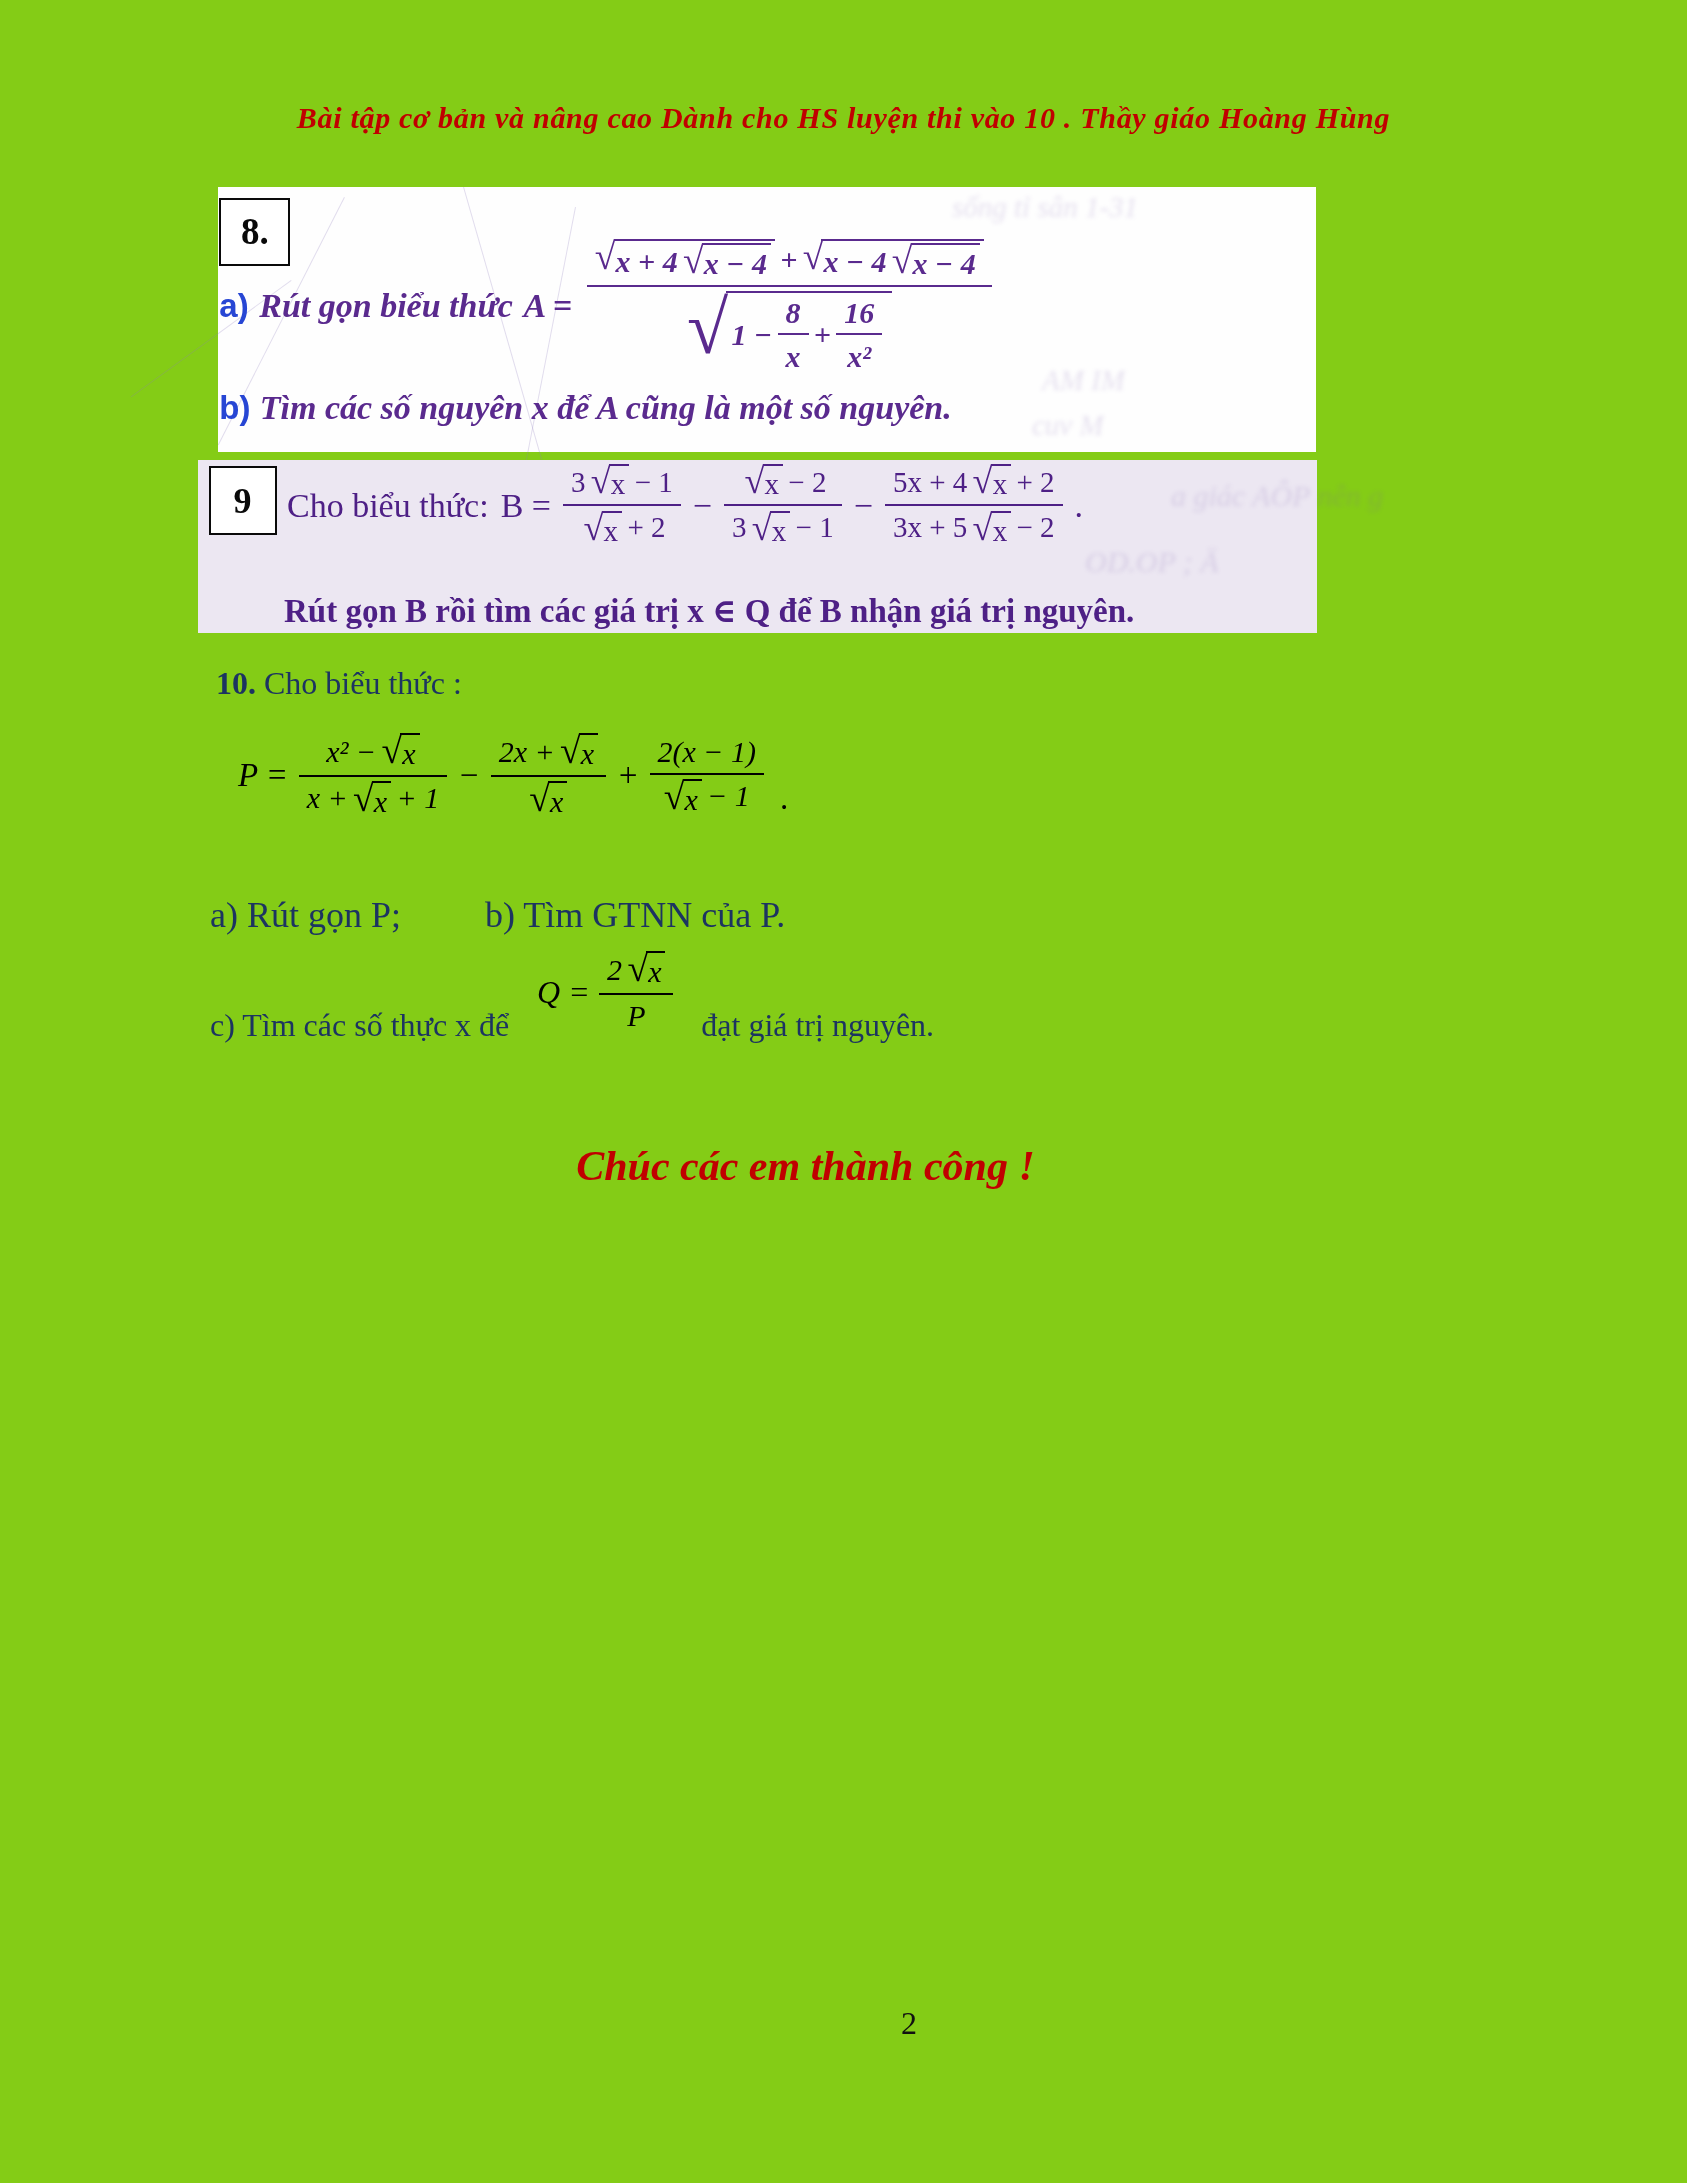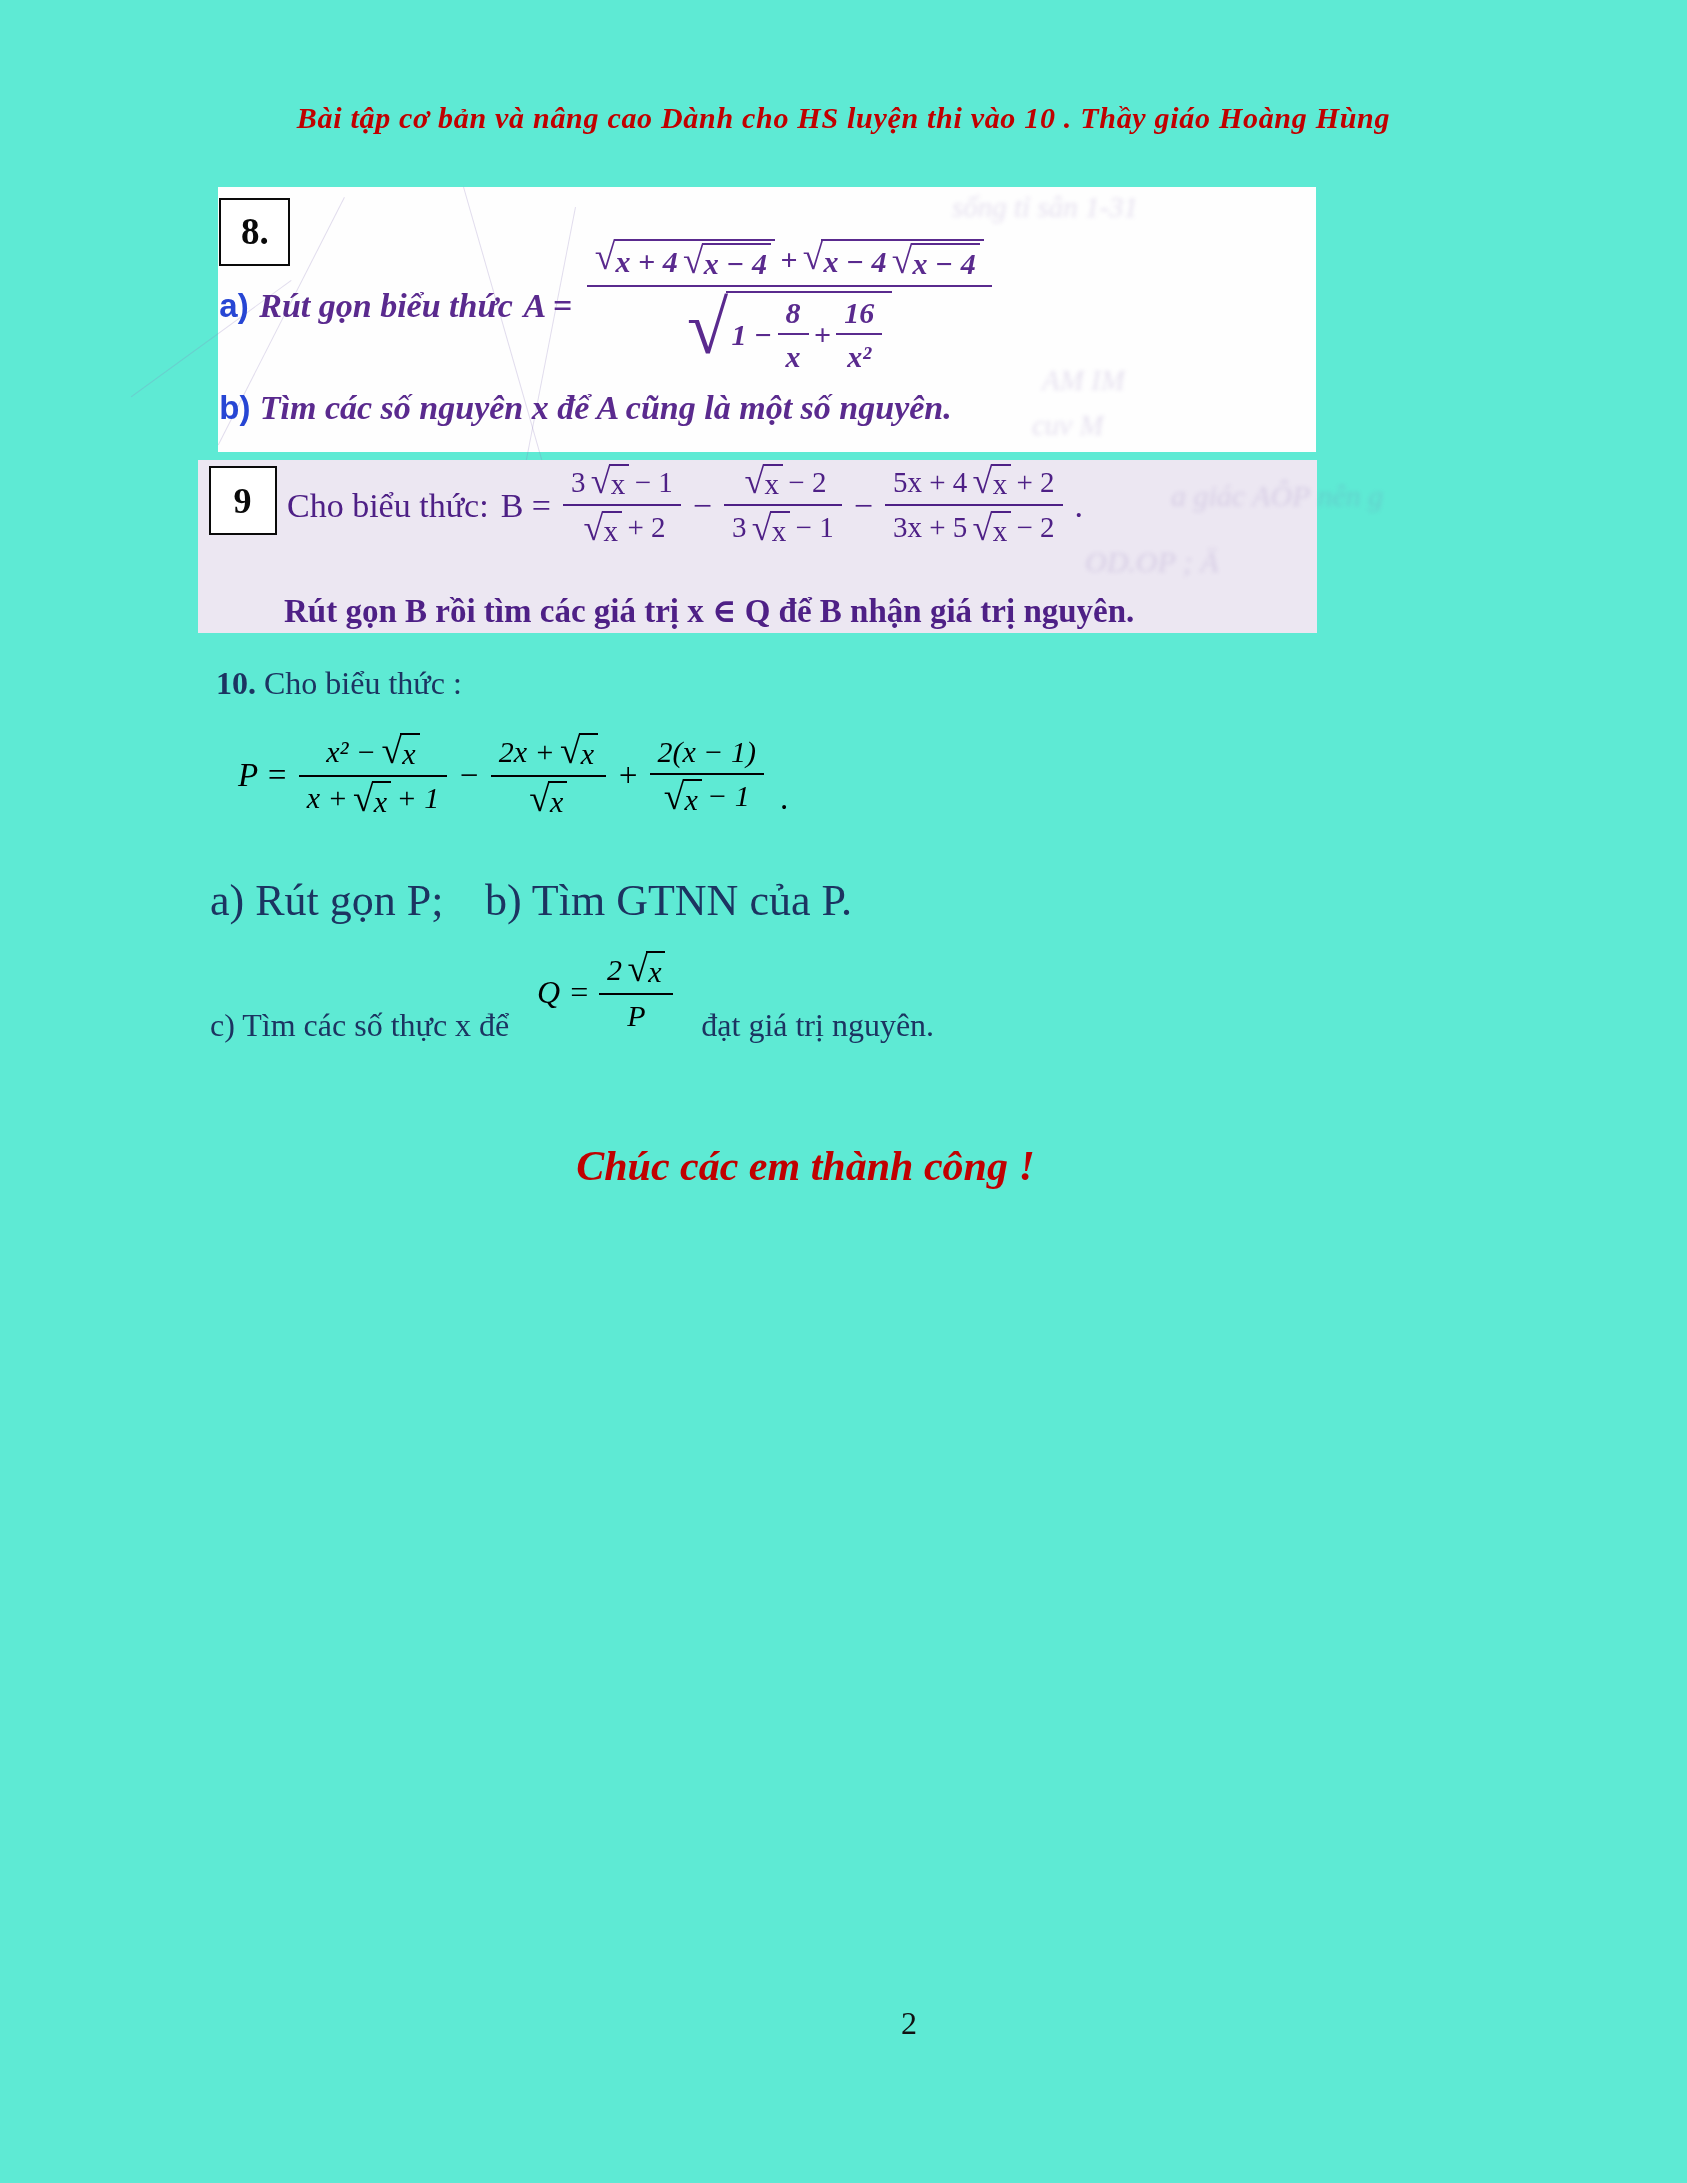--- a/index.html
+++ b/index.html
@@ -1,17 +1,17 @@
 <!DOCTYPE html>
 <html style="font-size:10.6px"><head>
 <meta charset="utf-8">
 <style>
   html,body{margin:0;padding:0;background:#ffffff;}
   .page{
-    position:relative;width:1687px;height:2183px;background:#5eead4;
+    position:relative;width:1687px;height:2183px;background:#84cc16;
     font-family:"Liberation Serif","DejaVu Serif",serif;overflow:hidden;color:#000;
   }
   
   .header{
     position:absolute;top:101px;left:0;width:100%;text-align:center;
     font-style:italic;font-weight:bold;font-size:30px;color:#c00000;letter-spacing:0.7px;
   }
   
   .sq{display:inline-flex;align-items:stretch;line-height:1.12;white-space:nowrap;}
   .sq::before{content:"√";font-size:1.26em;line-height:.92;align-self:flex-start;margin-right:-2px;font-style:normal;}
@@ -42,21 +42,21 @@
   .p9-main{position:absolute;left:89px;top:4px;display:flex;align-items:center;gap:12px;font-weight:normal;font-size:34px;white-space:nowrap;}
   .p9-main .fr{font-size:29px;}
   .p9-line2{position:absolute;left:86px;top:131px;font-weight:bold;font-size:33px;white-space:nowrap;}
   
   .navy{color:#1c3461;}
   .p10-line{position:absolute;left:216px;top:665px;font-size:32px;}
   .p10-line .no{font-weight:bold;}
   .pform{position:absolute;left:238px;top:733px;display:flex;align-items:center;gap:10.6px;color:#000;font-style:italic;font-size:33px;}
   .pform .fr{font-size:30px;}
   .pform .dot{align-self:flex-end;margin:0 0 1.3px 5.3px;font-style:normal;}
-  .p10-ab{position:absolute;top:875px;font-size:44px;}
+  .p10-ab{position:absolute;top:894px;font-size:36px;}
   .p10-a{left:210px;}
   .p10-b{left:485px;}
   .p10-c{position:absolute;left:210px;top:951px;display:flex;align-items:flex-end;gap:18.5px;font-size:32px;}
   .qwrap{display:inline-flex;align-items:center;gap:9.3px;color:#000;font-style:italic;font-size:32px;margin:0 9.3px 10.6px;}
   .qwrap .fr{font-size:30px;}
   
   .wish{
     position:absolute;top:1142px;left:0;width:100%;text-align:center;transform:translateX(-38px);
     font-size:42px;font-weight:bold;font-style:italic;color:#c00000;
   }

